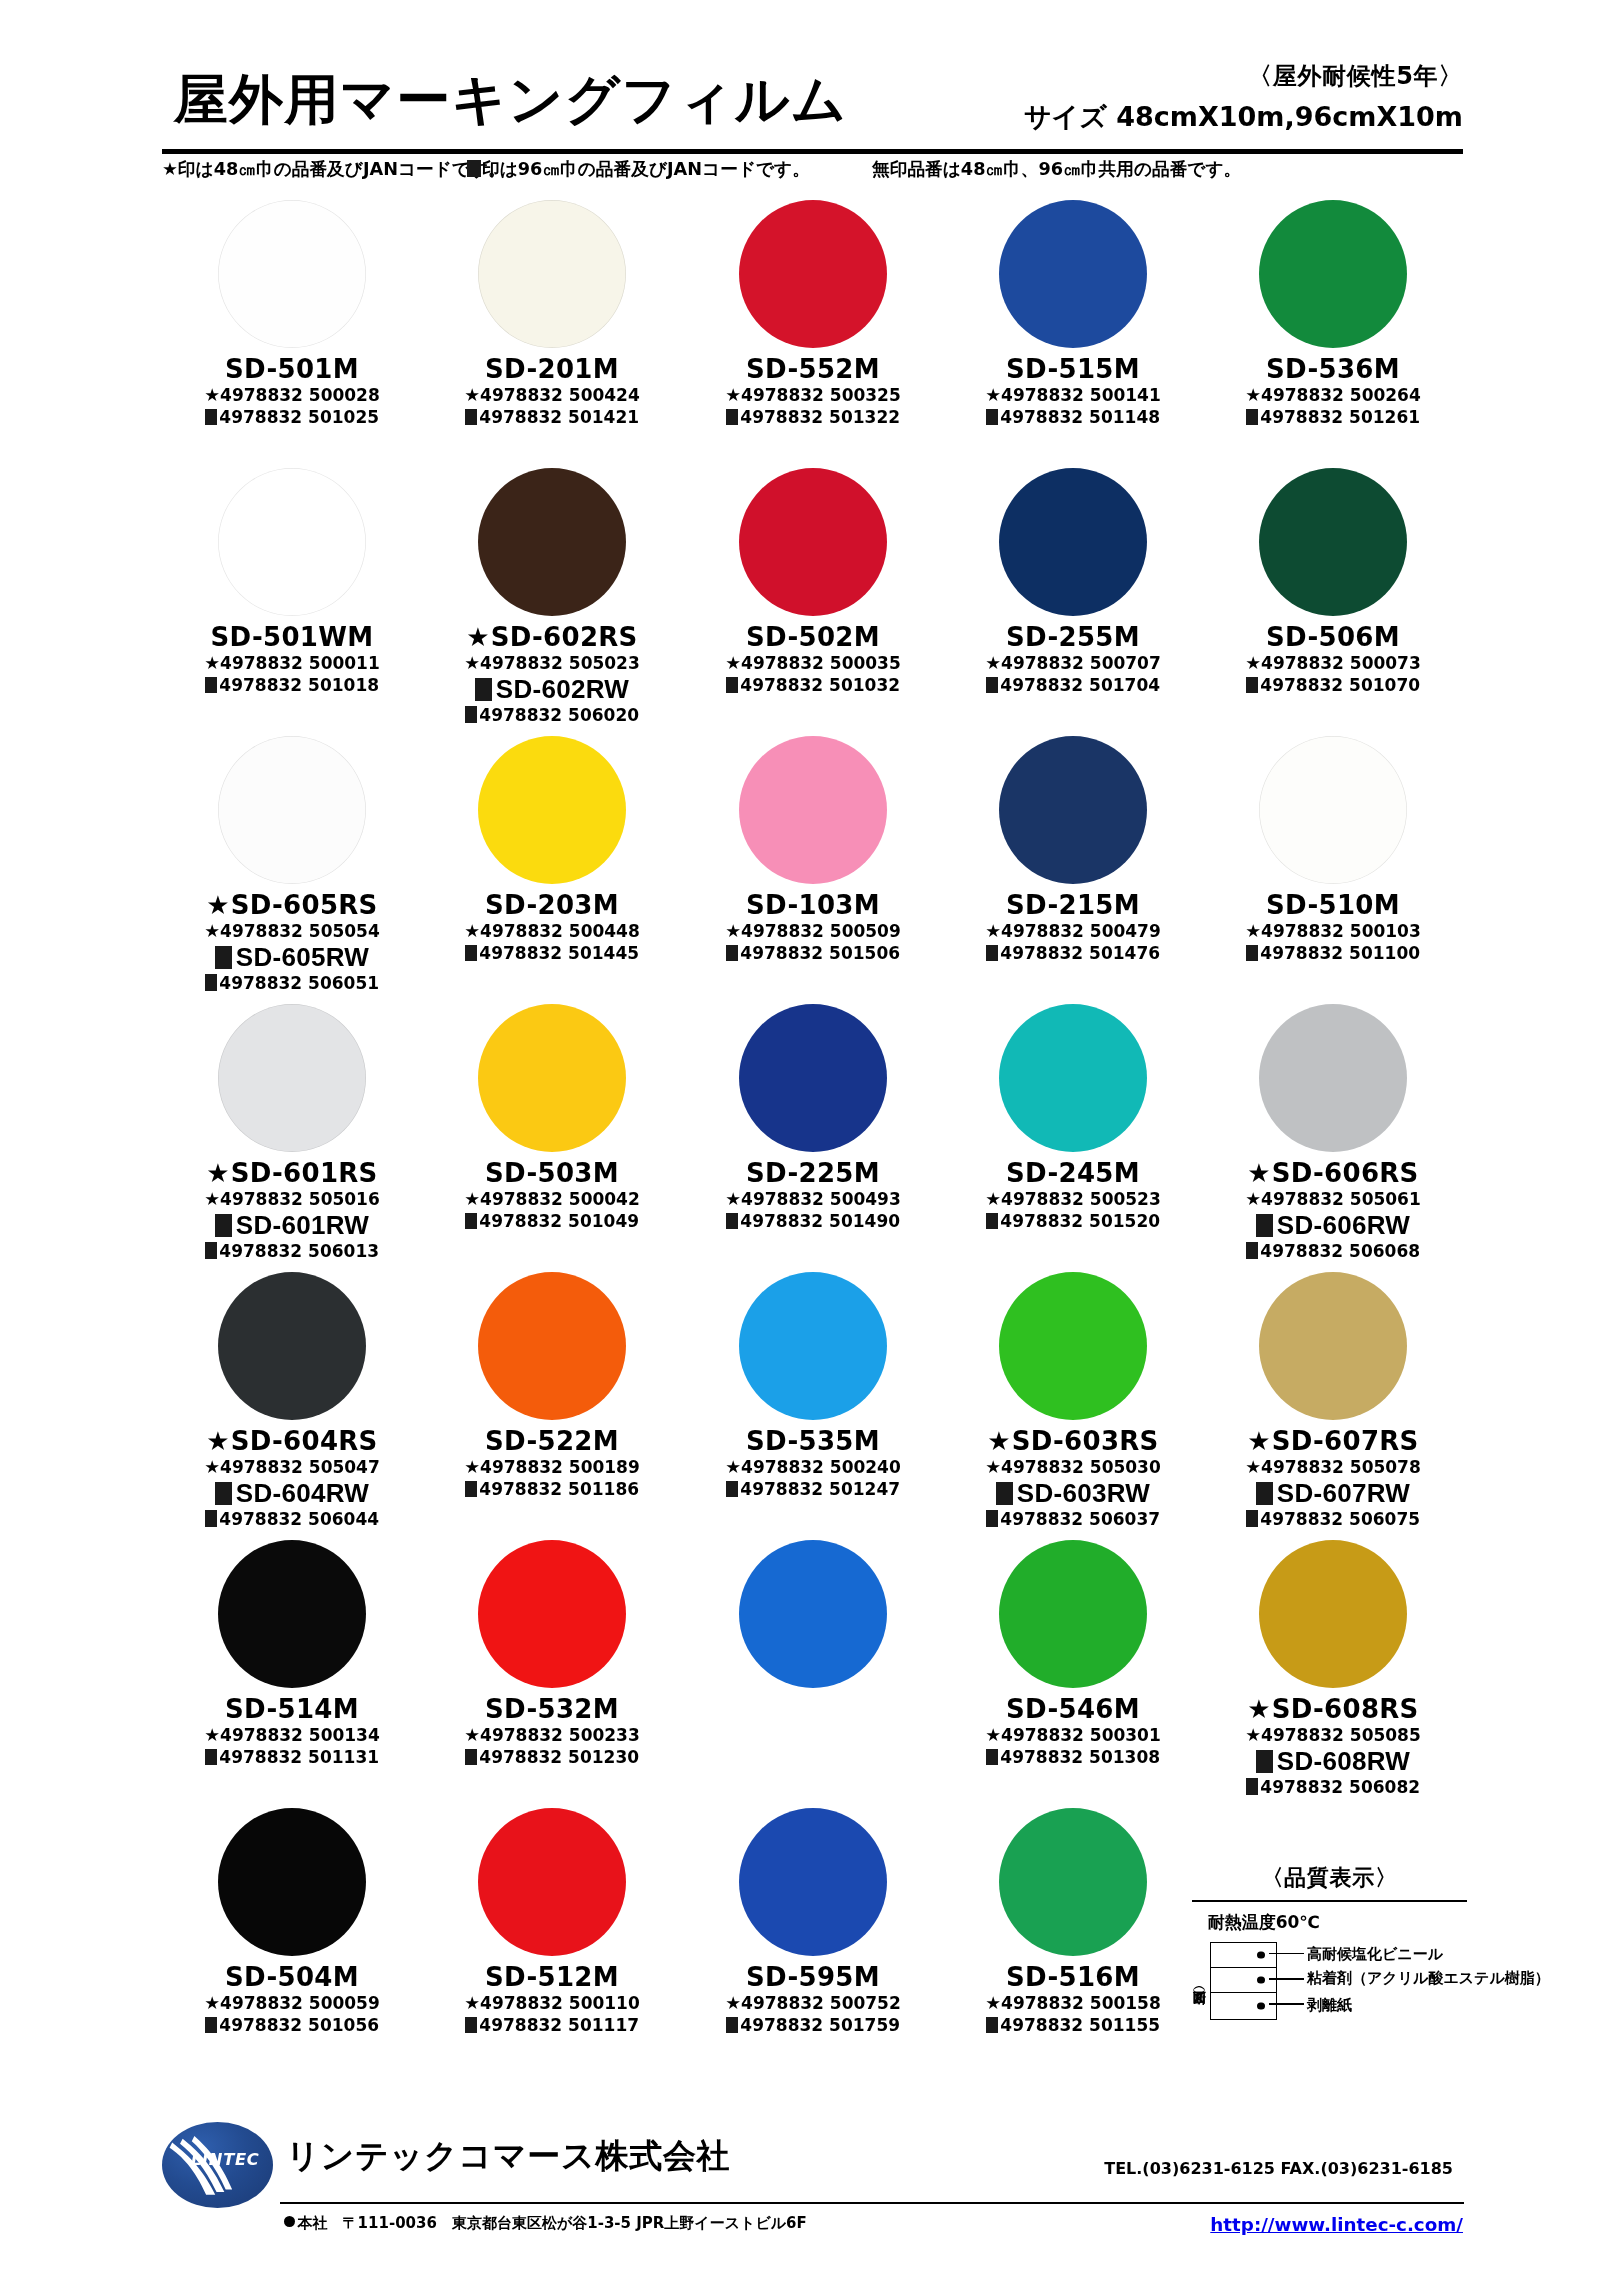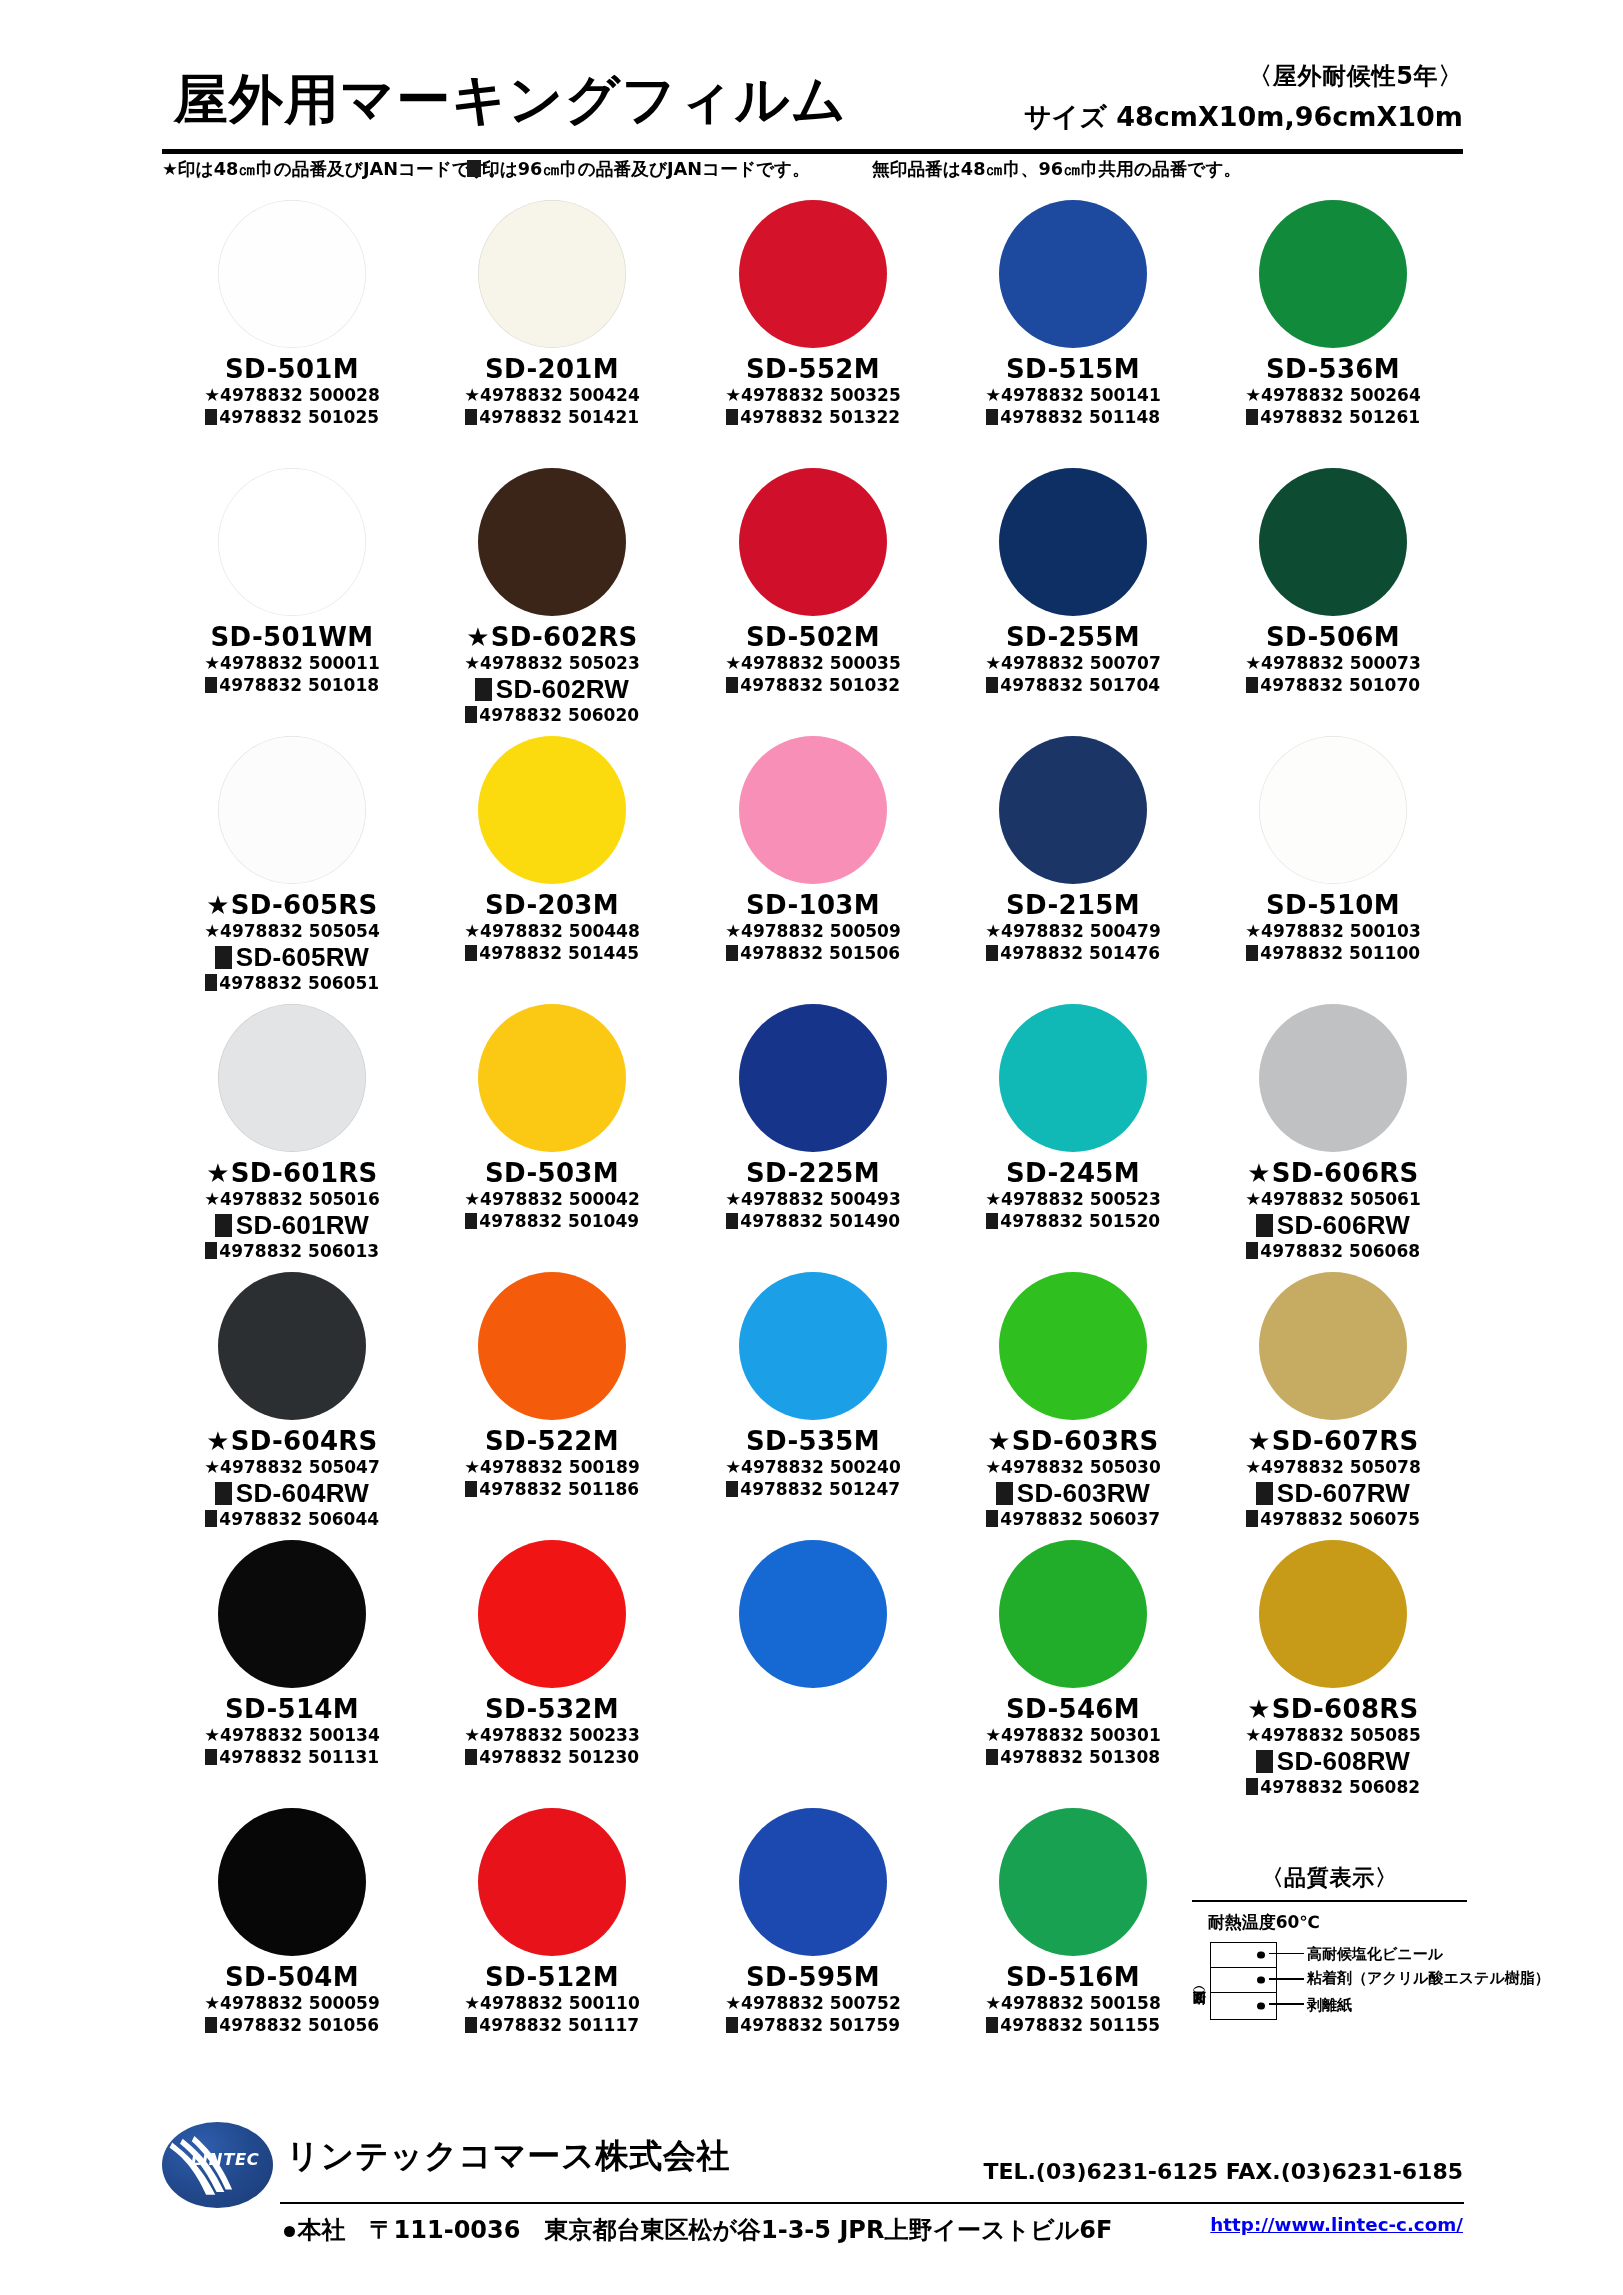--- a/index.html
+++ b/index.html
@@ -118,26 +118,26 @@
     position:absolute;left:29px;top:27.5px;color:#fff;font-size:16.3px;
     font-weight:bold;font-style:italic;letter-spacing:0.7px;
     font-family:"DejaVu Sans",sans-serif;
   }
   .company{
     position:absolute;left:124px;top:9.2px;font-size:33px;font-weight:bold;
     letter-spacing:0.7px;font-family:"DejaVu Sans",sans-serif;
     white-space:nowrap;
   }
   .tel{
-    position:absolute;right:0px;top:34px;font-size:22px;font-weight:bold;
+    position:absolute;right:10px;top:34px;font-size:16px;font-weight:bold;
     font-family:"DejaVu Sans",sans-serif;white-space:nowrap;
   }
   .foot-rule{position:absolute;left:118px;top:77px;width:1184px;height:2px;background:#000;}
   .addr{
-    position:absolute;left:122px;top:89px;font-size:24px;font-weight:bold;
+    position:absolute;left:122px;top:89px;font-size:15px;font-weight:bold;
     font-family:"DejaVu Sans",sans-serif;white-space:nowrap;
   }
   .url{
     position:absolute;right:0px;top:89px;font-size:18.3px;font-weight:bold;
     font-family:"DejaVu Sans",sans-serif;white-space:nowrap;
   }
   .dot-b{display:inline-block;width:11px;height:11px;border-radius:50%;background:#000;vertical-align:0.7px;margin-right:2.6px;}
 </style>
 </head>
 <body>

